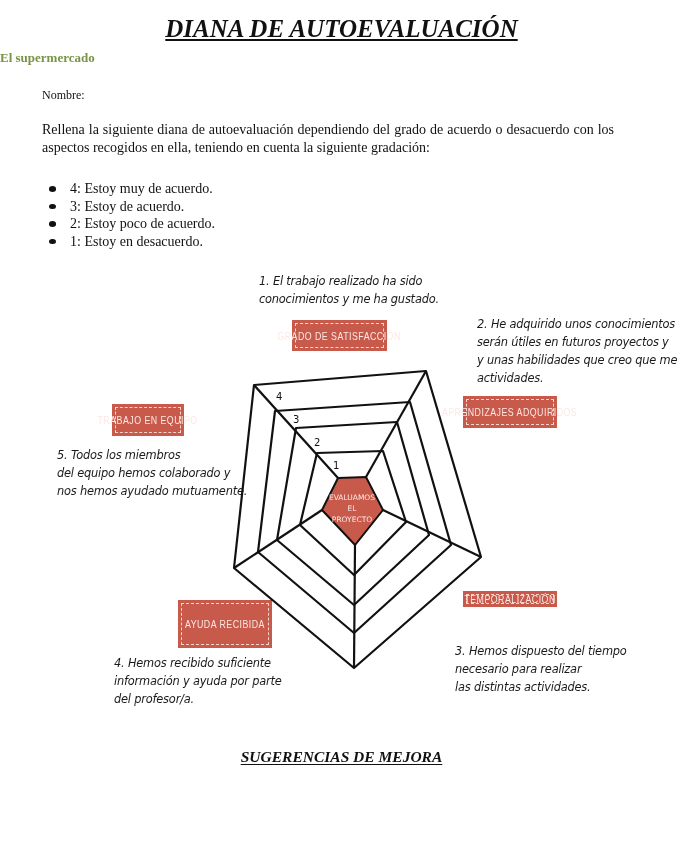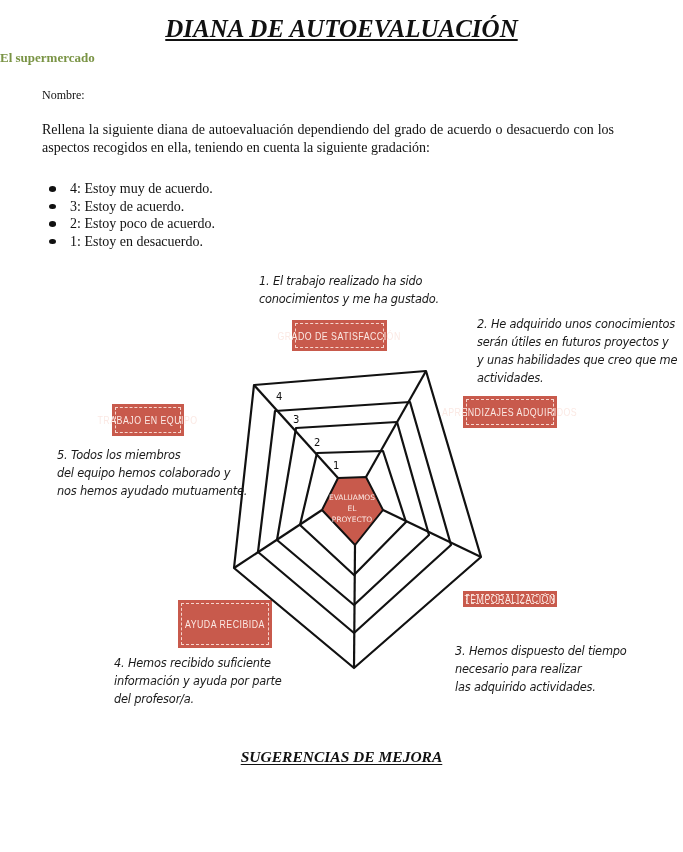--- a/index.html
+++ b/index.html
@@ -42,21 +42,21 @@
 </div>
 <div class="abs hand" style="left:445px; top:315px;margin-left:32px;">
   <div>2. He adquirido unos conocimientos</div>
   <div>serán útiles en futuros proyectos y</div>
   <div>y unas habilidades que creo que me</div>
   <div>actividades.</div>
 </div>
 <div class="abs hand" style="left:455px; top:642px;">
   <div>3. Hemos dispuesto del tiempo</div>
   <div>necesario para realizar</div>
-  <div>las adquirido actividades.</div>
+  <div>las distintas actividades.</div>
 </div>
 <div class="abs hand" style="left:114px; top:654px;">
   <div>4. Hemos recibido suficiente</div>
   <div>información y ayuda por parte</div>
   <div>del profesor/a.</div>
 </div>
 <div class="abs hand" style="left:57px; top:446px;">
   <div>5. Todos los miembros</div>
   <div>del equipo hemos colaborado y</div>
   <div>nos hemos ayudado mutuamente.</div>

